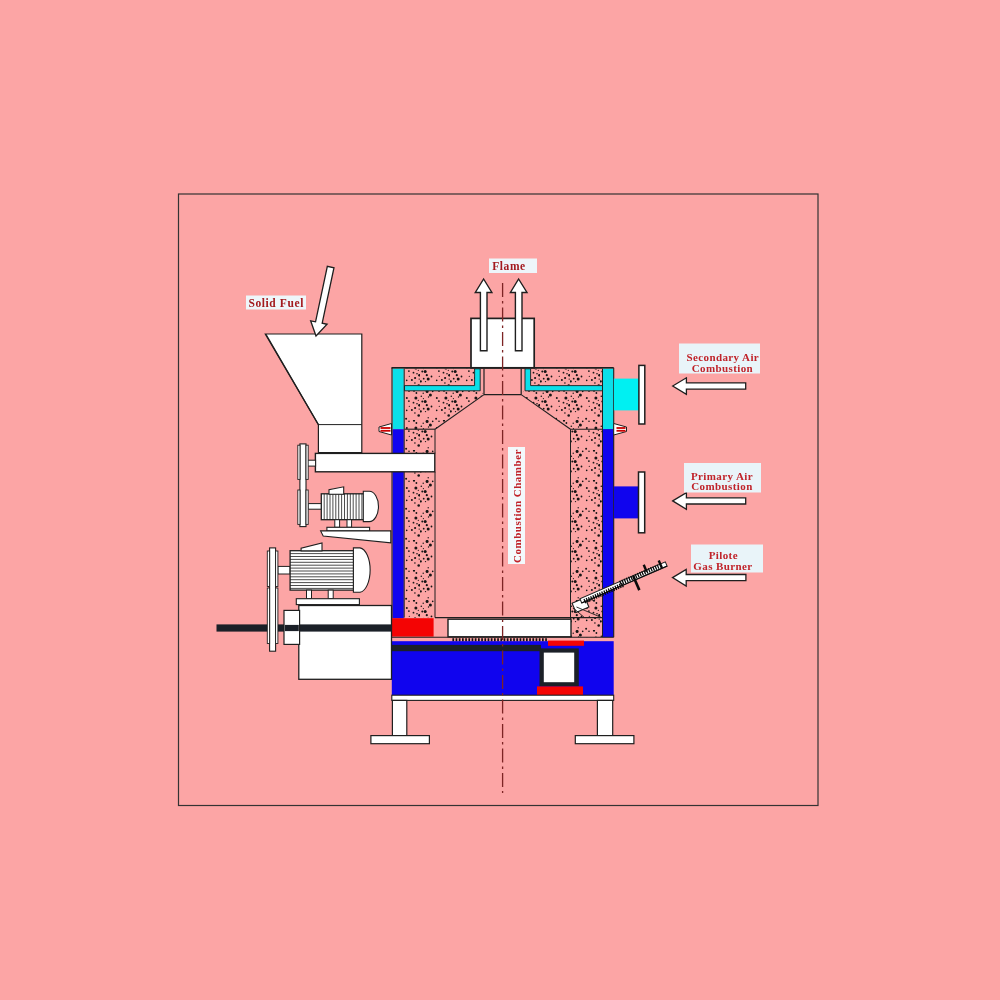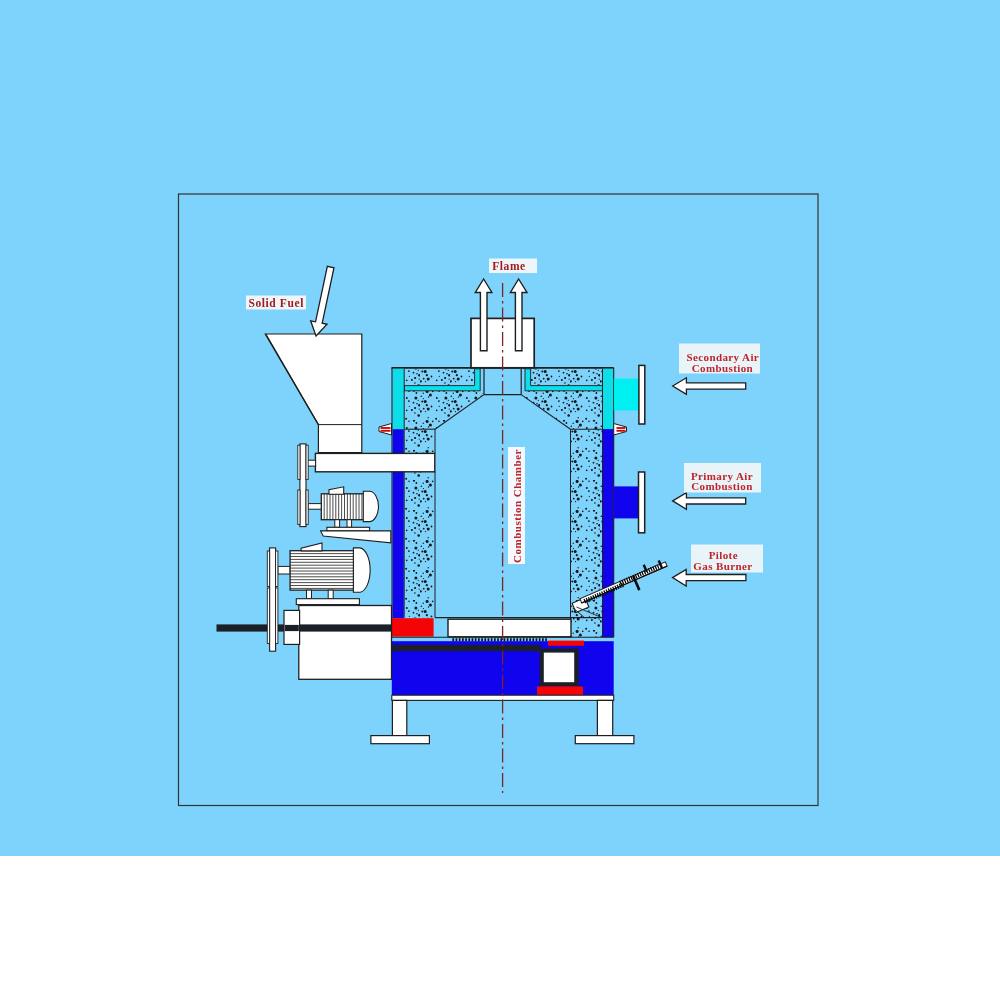--- a/index.html
+++ b/index.html
@@ -1,16 +1,16 @@
 <!DOCTYPE html>
 <html><head>
 <meta charset="utf-8">
 <style>
 html,body{margin:0;padding:0;background:#ffffff;}
-#page{width:1000px;height:856px;background:#7dd3fc;position:relative;font-family:"Liberation Serif",serif;}
+#page{width:1000px;height:1000px;background:#fca5a5;position:relative;font-family:"Liberation Serif",serif;}
 text{font-family:"Liberation Serif",serif;font-weight:bold;}
 </style>
 </head>
 <body>
 <div id="page">
 <svg width="1000" height="1000" viewBox="0 0 1000 1000">
 <defs>
 <pattern id="sp" width="30" height="30" patternUnits="userSpaceOnUse">
 <circle cx="19.0" cy="1.2" r="0.8" fill="#151515"></circle>
           <circle cx="8.5" cy="7.0" r="0.7" fill="#151515"></circle>

